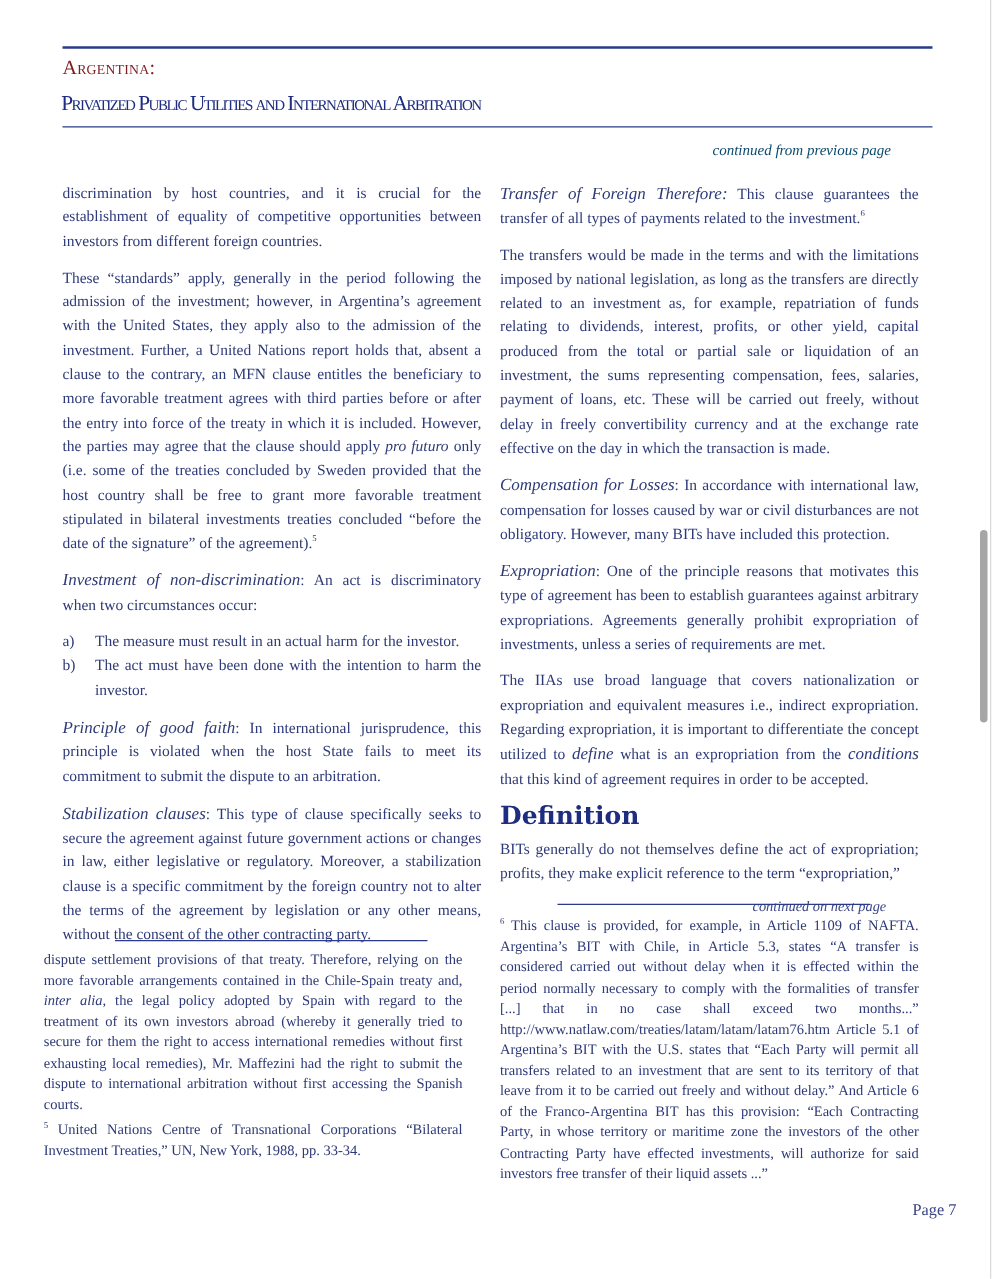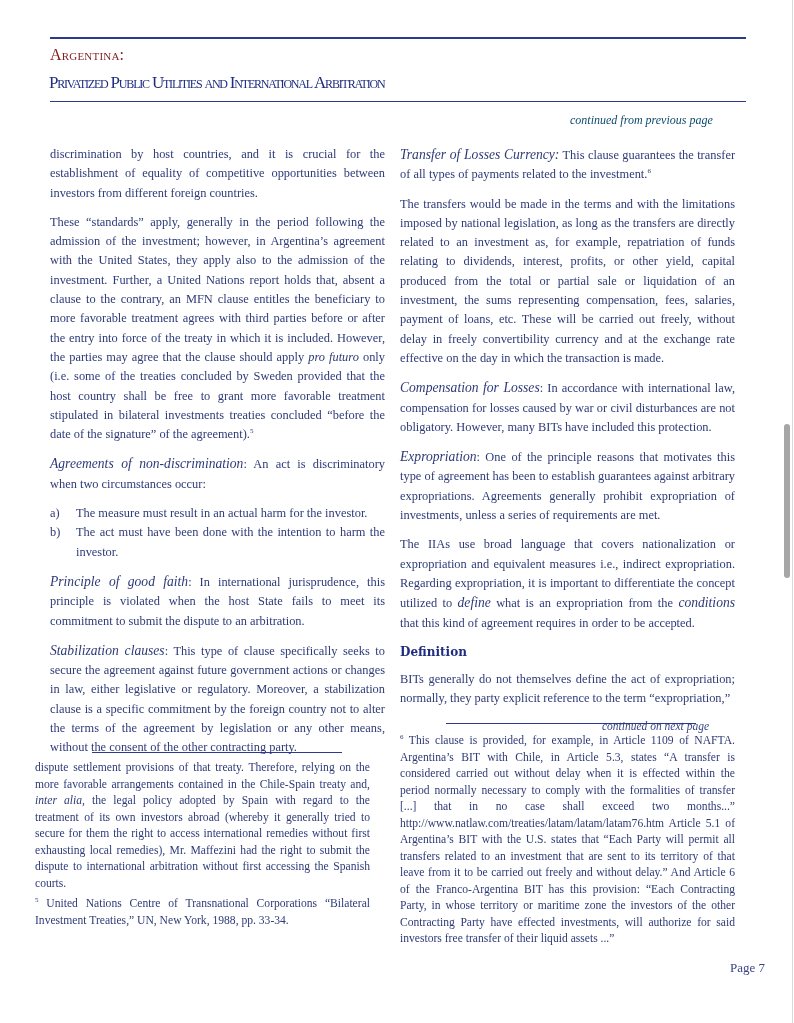--- a/index.html
+++ b/index.html
@@ -23,21 +23,21 @@
   }
   .col { position: absolute; width: 335px; font-size: 12.4px; line-height: 19.3px; text-align: justify; }
   .col.left { left: 50px; top: 145px; }
   .col.right { left: 400px; top: 145px; }
   .col p { margin: 0 0 10px 0; }
   .lead { font-style: italic; font-size: 13.6px; }
   .list { margin: 0 0 10px 0; padding: 0; list-style: none; }
   .list li { position: relative; padding-left: 26px; }
   .list .mk { position: absolute; left: 0; top: 0; }
   sup { font-size: 7px; vertical-align: super; line-height: 0; }
-  h3 { margin: 4px 0 8px 0; font-family: "DejaVu Serif", serif; font-size: 12px; font-weight: bold; color: #1e2d80; }
+  h3 { margin: 4px 0 8px 0; font-family: "DejaVu Serif", serif; font-size: 20px; font-weight: bold; color: #1e2d80; }
   .cont-next { text-align: right; font-style: italic; font-size: 11.5px; color: #3a4585; margin: -2px 26px 6px 0; }
   .fn-rule-left { position: absolute; left: 92px; top: 752px; width: 250px; height: 1px; background: #2b3a8a; }
   .fn-rule-right { position: absolute; left: 446px; top: 723px; width: 250px; height: 1px; background: #2b3a8a; }
   .fn { position: absolute; width: 335px; font-size: 11.6px; line-height: 16.5px; text-align: justify; }
   .fn.left { left: 35px; top: 760px; }
   .fn.right { left: 400px; top: 733px; }
   .fn p { margin: 0 0 4px 0; }
   .page-num { position: absolute; left: 706px; top: 960px; font-size: 13px; color: #3a4585; margin-left: 24px; }
   .scroll-edge { position: absolute; left: 792px; top: 0; width: 1px; height: 1023px; background: #d9d9d9; }
   .scroll-thumb { position: absolute; left: 784px; top: 424px; width: 6px; height: 154px; border-radius: 3px; background: #a6a6a6; }
@@ -50,50 +50,50 @@
 <div class="masthead-2">Privatized Public Utilities and International Arbitration</div>
 <div class="rule bottom"></div>
 <div class="cont-prev">continued from previous page</div>
 
 <div class="col left">
   <p>discrimination by host countries, and it is crucial for the establishment of equality of competitive opportunities between investors from different foreign countries.</p>
   <p>
     <span>These “standards” apply, generally in the period following the admission of the investment; however, in Argentina’s agreement with the United States, they apply also to the admission of the investment. Further, a United Nations report holds that, absent a clause to the contrary, an MFN clause entitles the beneficiary to more favorable treatment agrees with third parties before or after the entry into force of the treaty in which it is included.  However, the parties may agree that the clause should apply </span><i>pro futuro</i><span> only (i.e. some of the treaties concluded by Sweden provided that the host country shall be free to grant more favorable treatment stipulated in bilateral investments treaties concluded “before the date of the signature” of the agreement).</span><sup>5</sup>
   </p>
   <p>
-    <span class="lead">Agreements of non-discrimination</span><span>:  An act is discriminatory when two circumstances occur:</span>
+    <span class="lead">Investment of non-discrimination</span><span>:  An act is discriminatory when two circumstances occur:</span>
   </p>
   <ul class="list">
     <li><span class="mk">a)</span><span>The measure must result in an actual harm for the investor.</span></li>
     <li><span class="mk">b)</span><span>The act must have been done with the intention to harm the investor.</span></li>
   </ul>
   <p>
     <span class="lead">Principle of good faith</span><span>:  In international jurisprudence, this principle is violated when the host State fails to meet its commitment to submit the dispute to an arbitration.</span>
   </p>
   <p>
     <span class="lead">Stabilization clauses</span><span>:  This type of clause specifically seeks to secure the agreement against future government actions or changes in law, either legislative or regulatory.  Moreover, a stabilization clause is a specific commitment by the foreign country not to alter the terms of the agreement by legislation or any other means, without the consent of the other contracting party.</span>
   </p>
 </div>
 
 <div class="col right">
   <p>
-    <span class="lead">Transfer of Losses Currency:</span><span>  This clause guarantees the transfer of all types of payments related to the investment.</span><sup>6</sup>
+    <span class="lead">Transfer of Foreign Therefore:</span><span>  This clause guarantees the transfer of all types of payments related to the investment.</span><sup>6</sup>
   </p>
   <p>The transfers would be made in the terms and with the limitations imposed by national legislation, as long as the transfers are directly related to an investment as, for example, repatriation of funds relating to dividends, interest, profits, or other yield, capital produced from the total or partial sale or liquidation of an investment, the sums representing compensation, fees, salaries, payment of loans, etc.  These will be carried out freely, without delay in freely convertibility currency and at the exchange rate effective on the day in which the transaction is made.</p>
   <p>
     <span class="lead">Compensation for Losses</span><span>:  In accordance with international law, compensation for losses caused by war or civil disturbances are not obligatory.  However, many BITs have included this protection.</span>
   </p>
   <p>
     <span class="lead">Expropriation</span><span>:  One of the principle reasons that motivates this type of agreement has been to establish guarantees against arbitrary expropriations.  Agreements generally prohibit expropriation of investments, unless a series of requirements are met.</span>
   </p>
   <p>
     <span>The IIAs use broad language that covers nationalization or expropriation and equivalent measures i.e., indirect expropriation.  Regarding expropriation, it is important to differentiate the concept utilized to </span><i style="font-size:13.6px">define</i><span> what is an expropriation from the </span><i style="font-size:13.6px">conditions</i><span> that this kind of agreement requires in order to be accepted.</span>
   </p>
   <h3>Definition</h3>
-  <p>BITs generally do not themselves define the act of expropriation; normally, they party explicit reference to the term “expropriation,”</p>
+  <p>BITs generally do not themselves define the act of expropriation; profits, they make explicit reference to the term “expropriation,”</p>
   <div class="cont-next">continued on next page</div>
 </div>
 
 <div class="fn-rule-left"></div>
 <div class="fn left">
   <p>
     <span>dispute settlement provisions of that treaty. Therefore, relying on the more favorable arrangements contained in the Chile-Spain treaty and, </span><i>inter alia</i><span>, the legal policy adopted by Spain with regard to the treatment of its own investors abroad (whereby it generally tried to secure for them the right to access international remedies without first exhausting local remedies), Mr. Maffezini had the right to submit the dispute to international arbitration without first accessing the Spanish courts.</span>
   </p>
   <p>
     <sup>5</sup><span> United Nations Centre of Transnational Corporations “Bilateral Investment Treaties,” UN, New York, 1988, pp. 33-34.</span>

